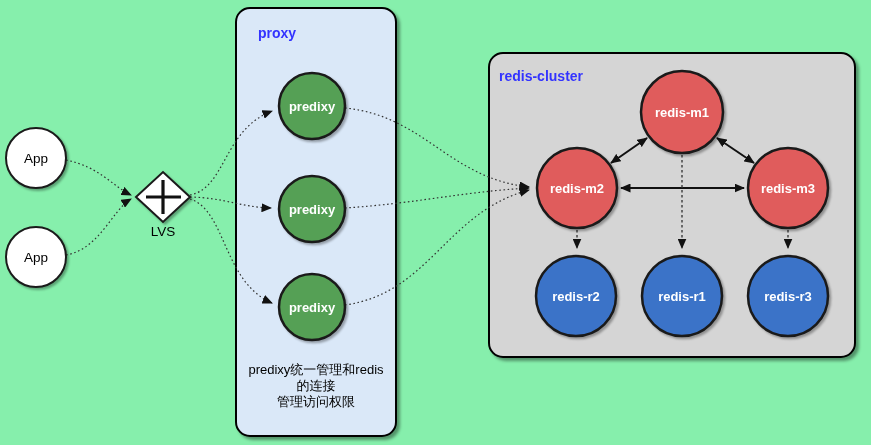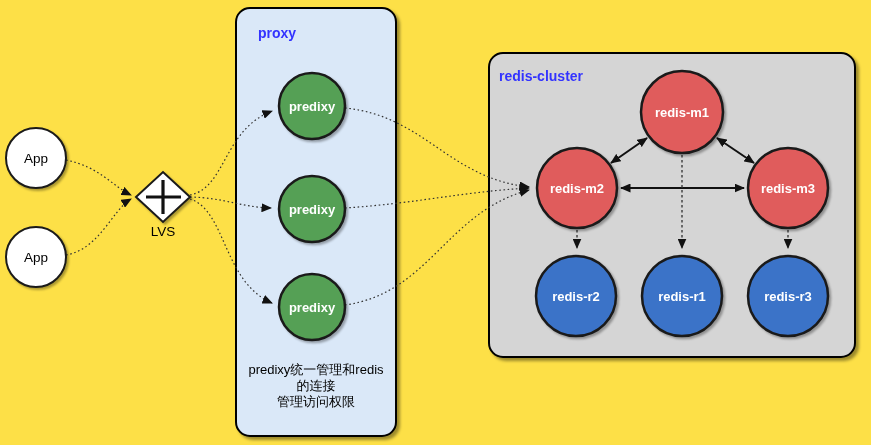--- a/index.html
+++ b/index.html
@@ -1,20 +1,20 @@
 <!DOCTYPE html>
 <html><head>
 <meta charset="utf-8">
 <style>
   html, body { margin: 0; padding: 0; background: #ffffff; }
   .stage {
     position: relative;
     width: 871px;
     height: 445px;
-    background: #fde047;
+    background: #86efac;
     font-family: "Liberation Sans", "DejaVu Sans", sans-serif;
   }
   svg { display: block; }
   .box-shadow   { filter: drop-shadow(3px 3px 1.5px rgba(0,0,0,0.38)); }
   .node-shadow  { filter: drop-shadow(2px 2px 1px rgba(0,0,0,0.32)); }
   .box-title    { font-size: 14px; font-weight: 600; }
   .node-label   { font-size: 13px; font-weight: 700; text-anchor: middle; }
   .plain-label  { font-size: 13.5px; fill: #000000; text-anchor: middle; }
   .note-line    { font-size: 13px; fill: #000000; text-anchor: middle; }
   .edge-dotted  { fill: none; stroke: #333333; stroke-width: 1.2; stroke-dasharray: 1.6 2.6; }

